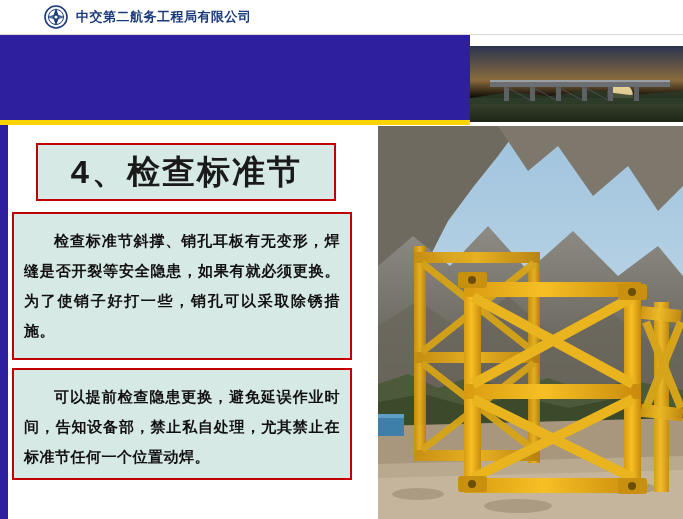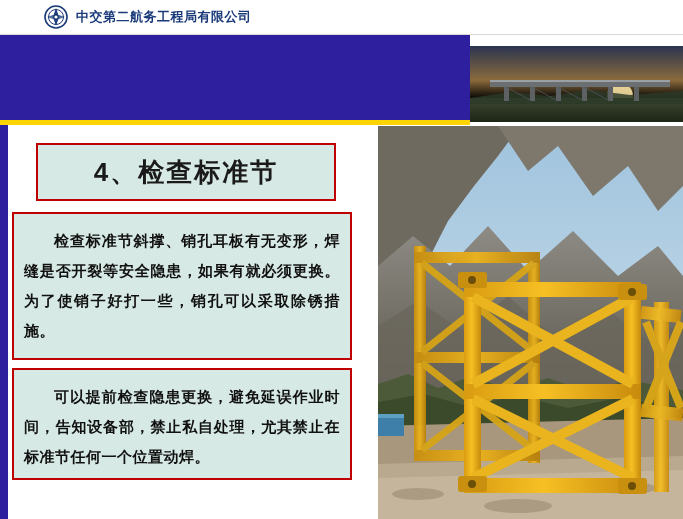--- a/index.html
+++ b/index.html
@@ -92,23 +92,23 @@
     width: 300px;
     height: 58px;
     border: 2px solid #c00000;
     background: #d6e9e4;
     display: flex;
     align-items: center;
     justify-content: center;
     box-sizing: border-box;
   }
   .title-text {
-    font-family: Liberation Sans, sans-serif;
+    font-family: Liberation Mono, monospace;
     font-weight: bold;
-    font-size: 26px;
+    font-size: 33px;
     color: #1a1a1a;
     letter-spacing: 2px;
   }
 
   
   .text-box {
     position: absolute;
     border: 2px solid #c00000;
     background: #d6e9e4;
     box-sizing: border-box;

